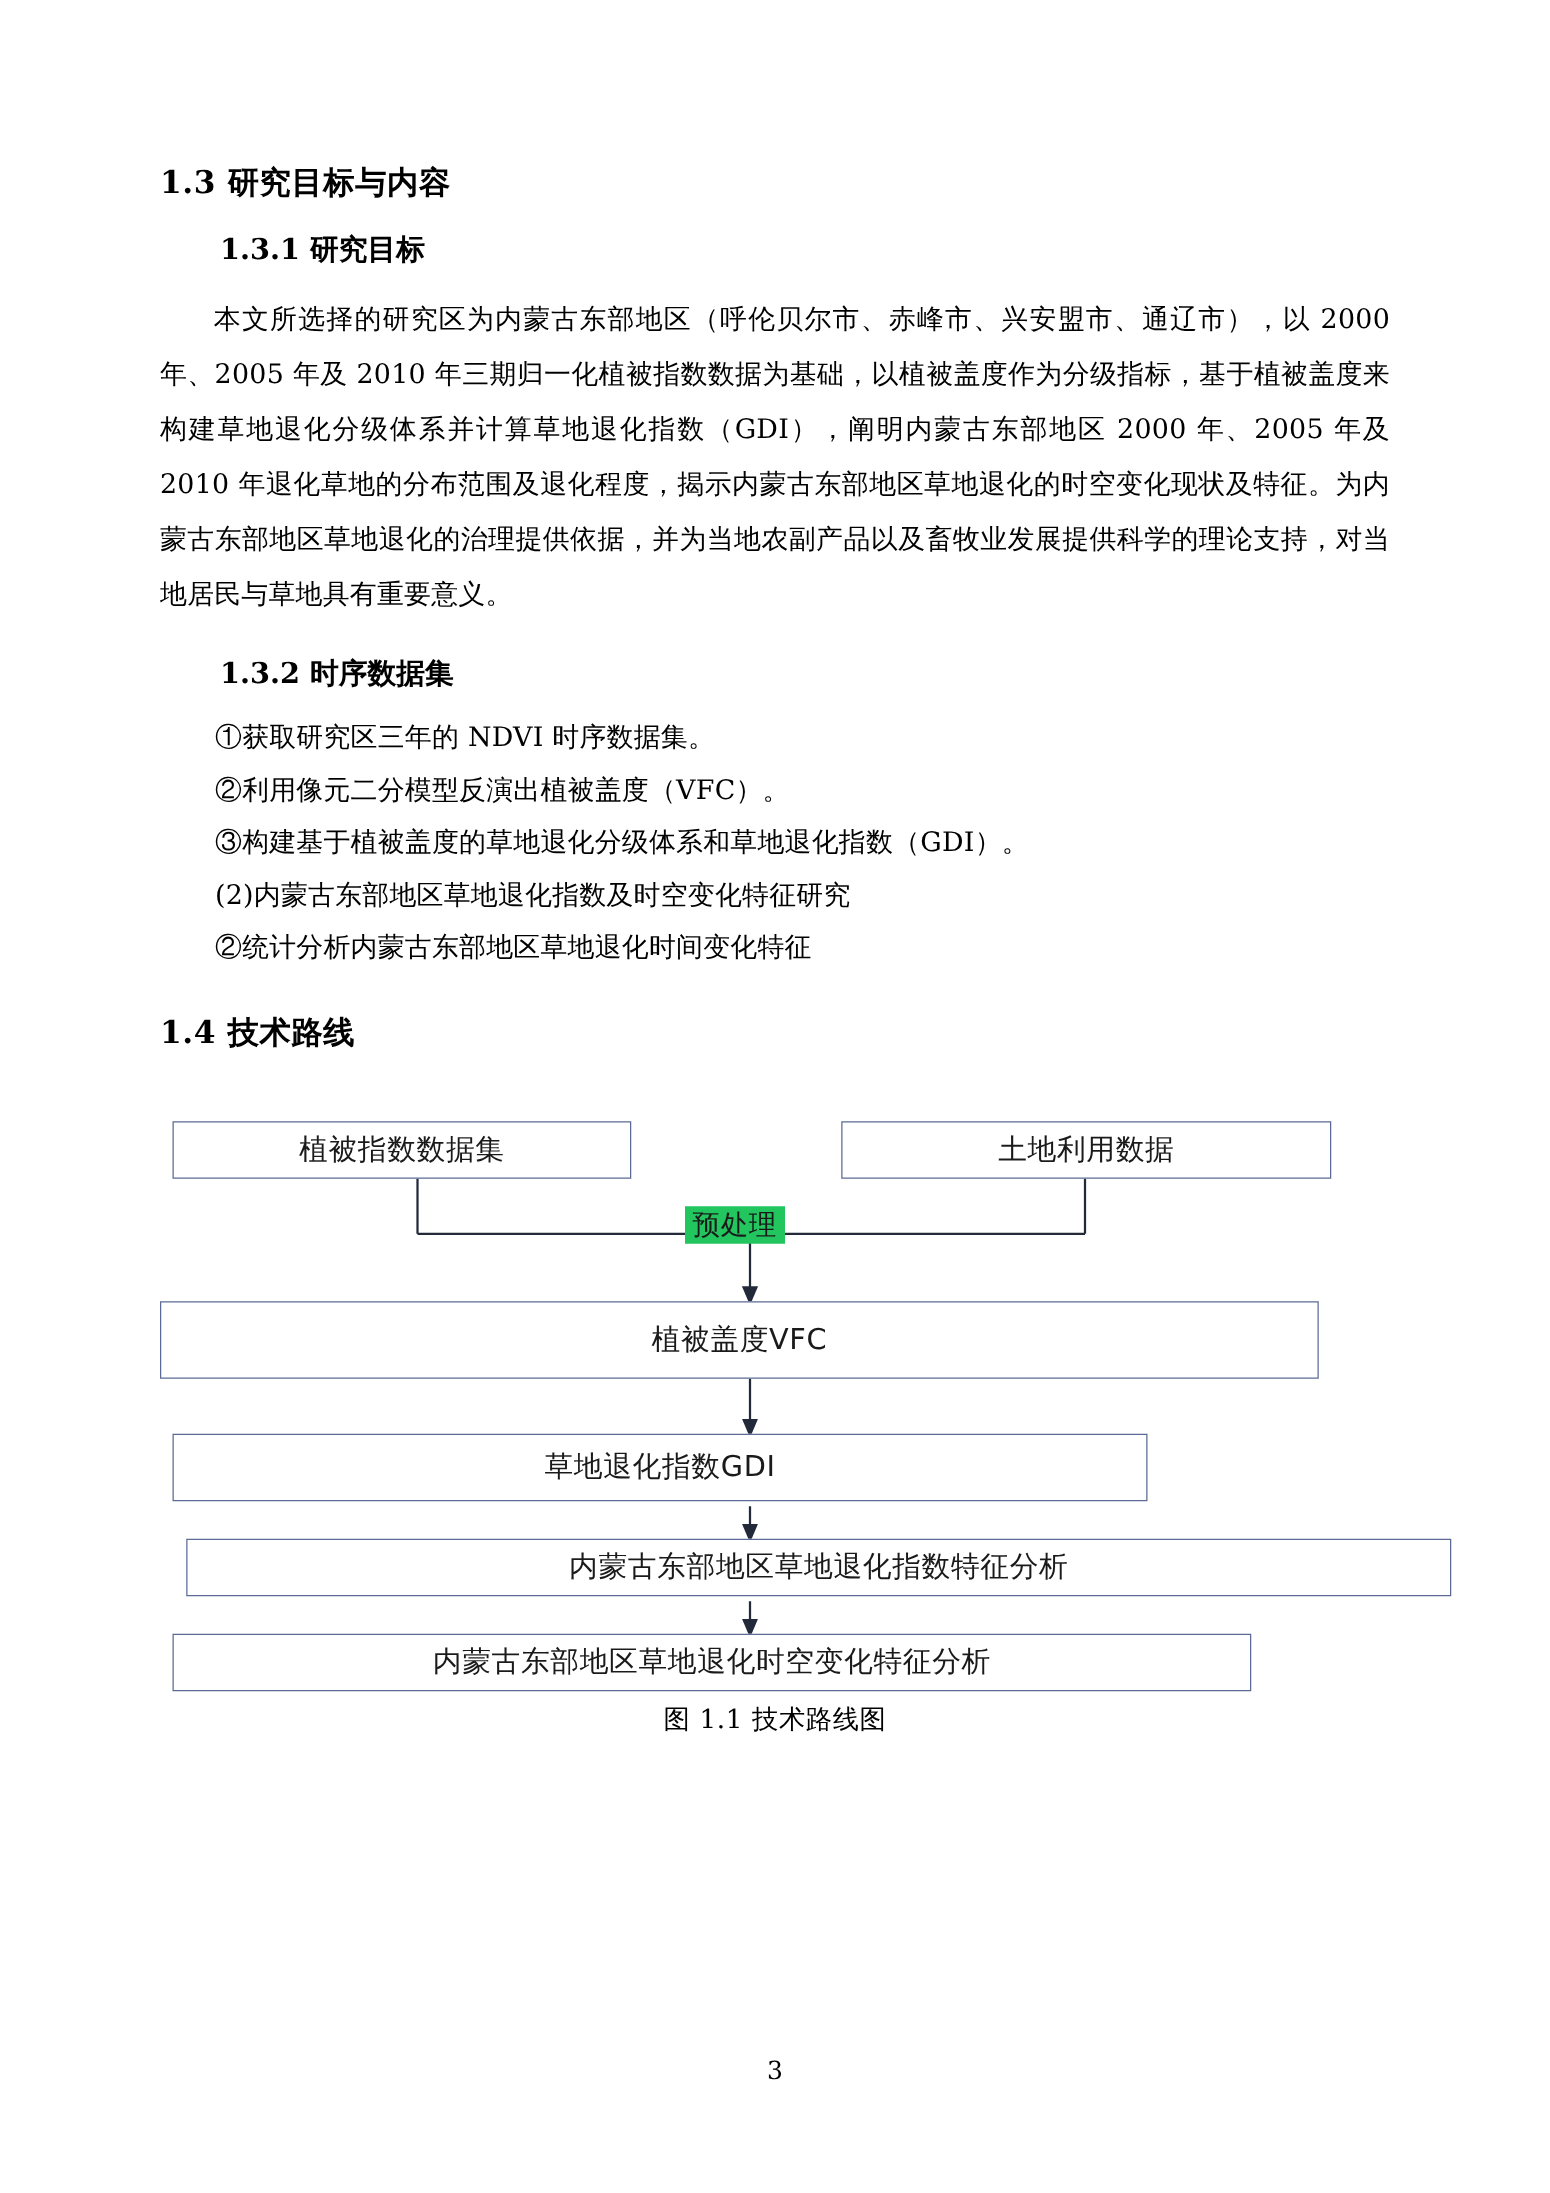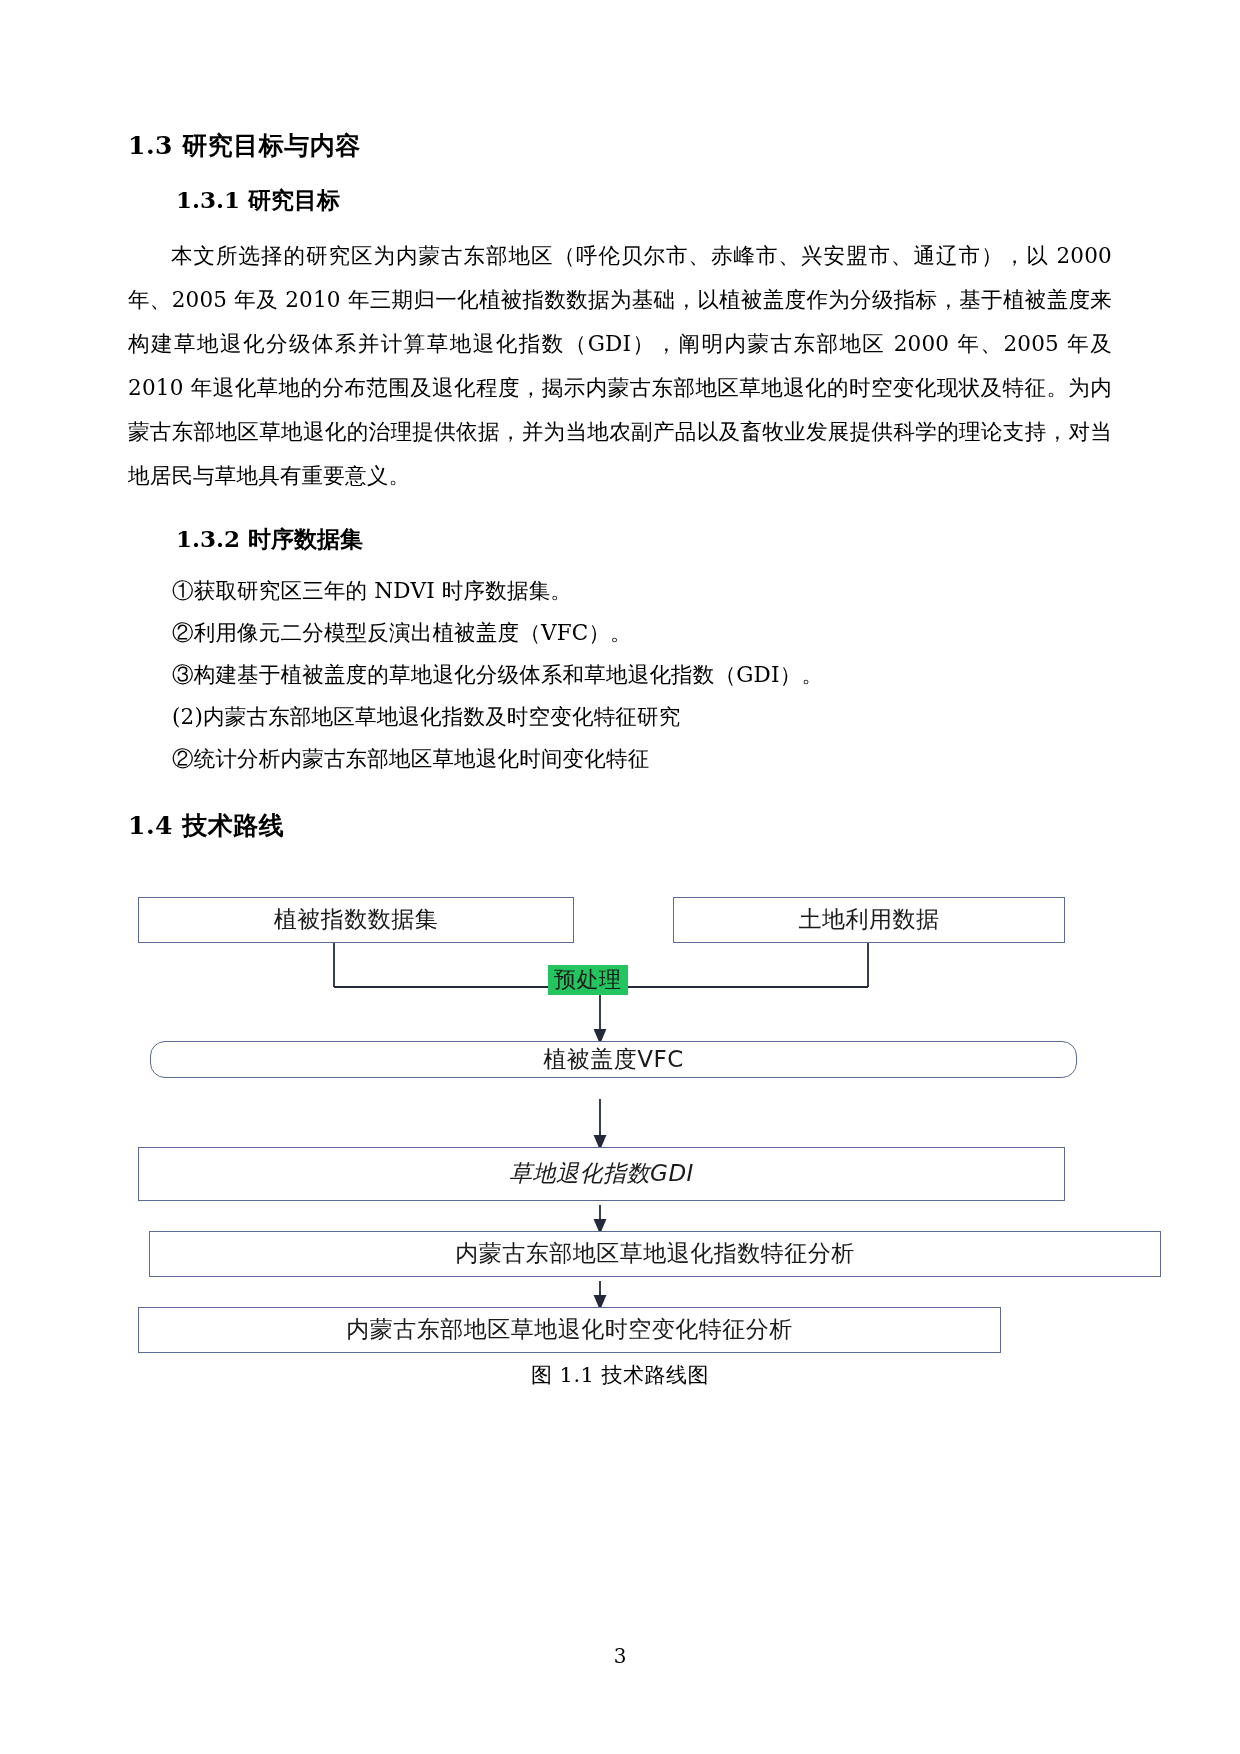--- a/index.html
+++ b/index.html
@@ -170,29 +170,29 @@
 
       <path d="M472,100 L472,150" stroke="#222a3a" stroke-width="1.8" fill="none" marker-end="url(#arrowhead)"></path>
 
       <path d="M472,212 L472,256" stroke="#222a3a" stroke-width="1.8" fill="none" marker-end="url(#arrowhead)"></path>
 
       <path d="M472,318 L472,340" stroke="#222a3a" stroke-width="1.8" fill="none" marker-end="url(#arrowhead)"></path>
 
       <path d="M472,394 L472,416" stroke="#222a3a" stroke-width="1.8" fill="none" marker-end="url(#arrowhead)"></path>
     </svg>
 
-    <div class="fbox" style="left:10px; top:10px; width:436px; height:46px;">植被指数数据集</div>
+    <div class="fbox" style="left:10px; top:10px; width:367px; height:46px;">植被指数数据集</div>
 
     <div class="fbox" style="left:545px; top:10px; width:392px; height:46px;">土地利用数据</div>
 
     <span class="flabel" style="left:420px; top:78px;">预处理</span>
 
-    <div class="fbox" style="left:22px; top:154px; width:927px; height:37px;border-radius:15px;">植被盖度VFC</div>
-
-    <div class="fbox" style="left:10px; top:260px; width:927px; height:54px;font-style:italic;">草地退化指数GDI</div>
+    <div class="fbox" style="left:0; top:154px; width:927px; height:62px;">植被盖度VFC</div>
+
+    <div class="fbox" style="left:10px; top:260px; width:780px; height:54px;">草地退化指数GDI</div>
 
     <div class="fbox" style="left:10px; top:344px; width:1012px; height:46px;margin-left:11px;">内蒙古东部地区草地退化指数特征分析</div>
 
     <div class="fbox" style="left:10px; top:420px; width:863px; height:46px;">内蒙古东部地区草地退化时空变化特征分析</div>
 
   </div>
 
   <div class="caption">图 1.1 技术路线图</div>
 
 </div>

